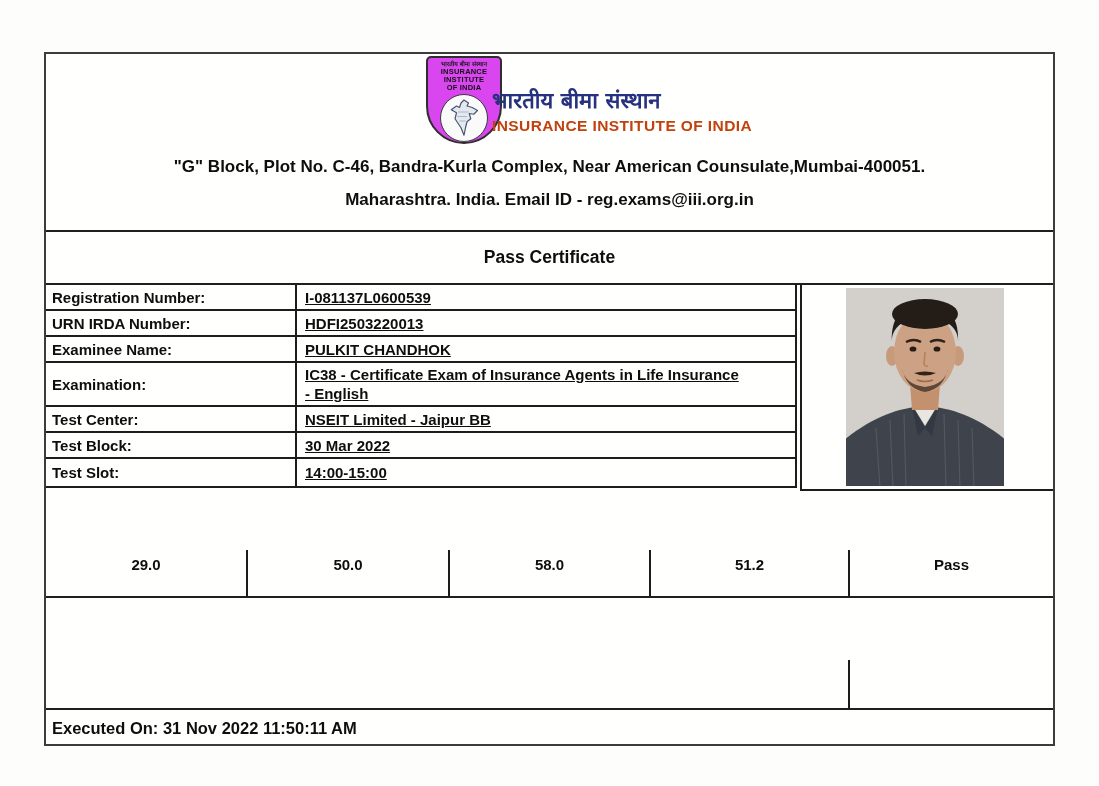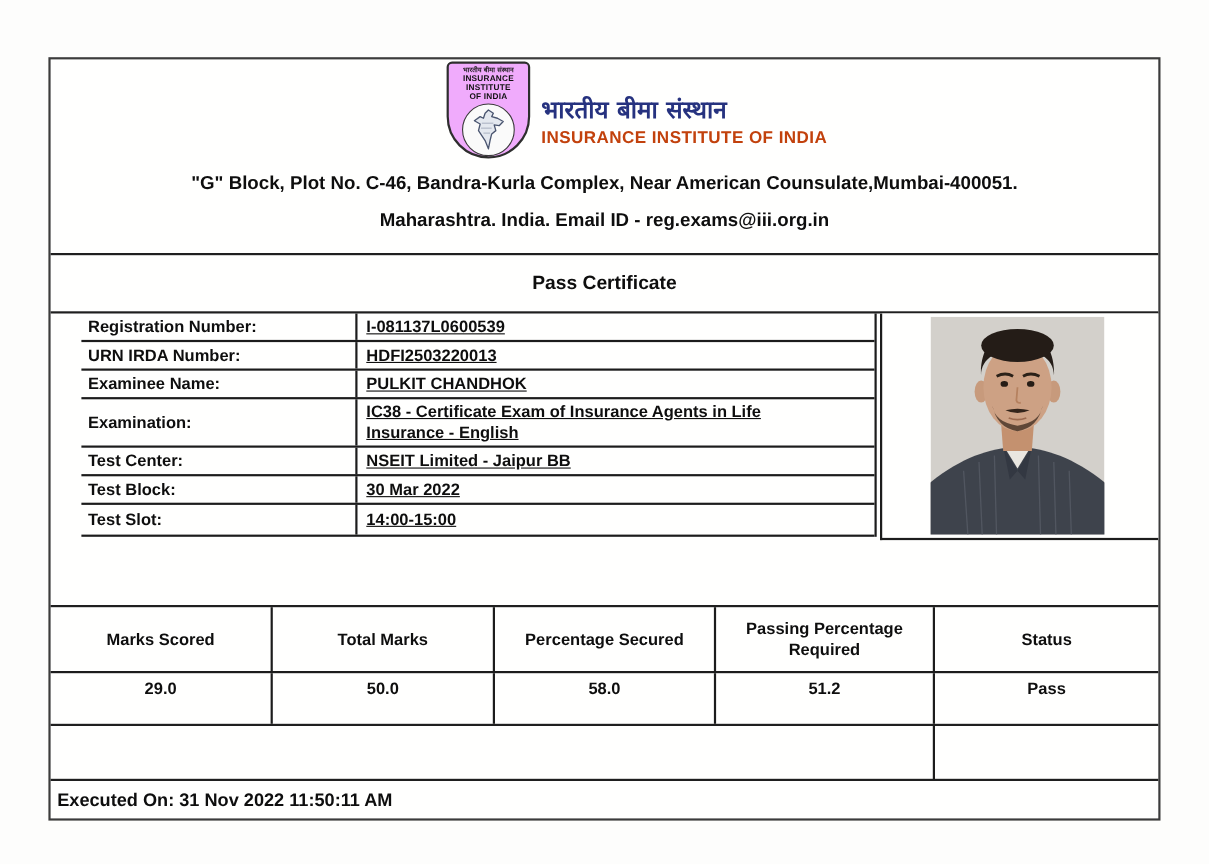--- a/index.html
+++ b/index.html
@@ -14,25 +14,25 @@
     overflow: hidden;
   }
   .cert {
     position: absolute; left: 44px; top: 52px;
     width: 1011px; height: 694px;
     border: 2px solid #3c3c3c;
     background: #fffffe;
   }
   
   .emblem {
-    position: absolute; left: 360px; top: 2px;
+    position: absolute; left: 380px; top: 2px;
     width: 76px; height: 88px;
     border: 2px solid #2e2e2e;
     border-radius: 5px 5px 38px 38px;
-    background: #f0abfc;
+    background: #d946ef;
     text-align: center;
     overflow: hidden;
   }
   .em-hindi { font-size: 6px; line-height: 8px; margin-top: 2px; color:#1c1c1c;
               font-family: "DejaVu Sans", sans-serif; white-space: nowrap; }
   .em-line { font-size: 7.5px; line-height: 8px; letter-spacing: .2px; color:#111; }
   .em-circle {
     width: 48px; height: 48px; margin: 2px auto 0;
     border: 1.5px solid #3a3a3a; border-radius: 50%;
     display: flex; align-items: center; justify-content: center;
@@ -58,21 +58,20 @@
   .hl-3 { top: 654px; }
   .title-band {
     position: absolute; left: 0; top: 178px; width: 100%; height: 51px;
     display: flex; align-items: center; justify-content: center;
     font-size: 17.5px;
   }
   
   .details {
     position: absolute; left: 0; top: 231px; width: 751px;
     border-right: 2px solid #1c1c1c;
-    padding-left: 28px;
   }
   .drow { display: flex; border-bottom: 2px solid #1c1c1c; }
   .dlabel {
     width: 251px; border-right: 2px solid #1c1c1c;
     padding: 2px 6px; font-size: 15px;
     display: flex; align-items: center;
   }
   .dvalue {
     flex: 1; padding: 2px 55px 2px 8px; font-size: 15px;
     display: flex; align-items: center; line-height: 19px; text-decoration: underline;
@@ -205,27 +204,20 @@
 
         <path d="M79,64 L78,76 Q79,79 82,78" stroke="#b5815f" stroke-width="1.6" fill="none"></path>
 
         <path d="M68,85 Q79,90 90,85 Q79,82 68,85 Z" fill="#33241a"></path>
         <path d="M71,92 Q79,95 87,92" stroke="#9c6a4e" stroke-width="1.6" fill="none"></path>
         <path d="M56,80 Q60,101 79,104 Q98,101 102,80 Q100,96 79,99 Q58,96 56,80 Z" fill="#3a2a1e" opacity="0.75"></path>
       </svg>
     </div>
 
     <div class="results">
-      <div class="rrow rhead">
-        <div class="rcell c1">Marks Scored</div>
-        <div class="rcell c2">Total Marks</div>
-        <div class="rcell c3">Percentage Secured</div>
-        <div class="rcell c4">Passing Percentage Required</div>
-        <div class="rcell c5">Status</div>
-      </div>
       <div class="rrow rvals">
         <div class="rcell c1">29.0</div>
         <div class="rcell c2">50.0</div>
         <div class="rcell c3">58.0</div>
         <div class="rcell c4">51.2</div>
         <div class="rcell c5">Pass</div>
       </div>
     </div>
     <div class="status-tail"></div>
 

